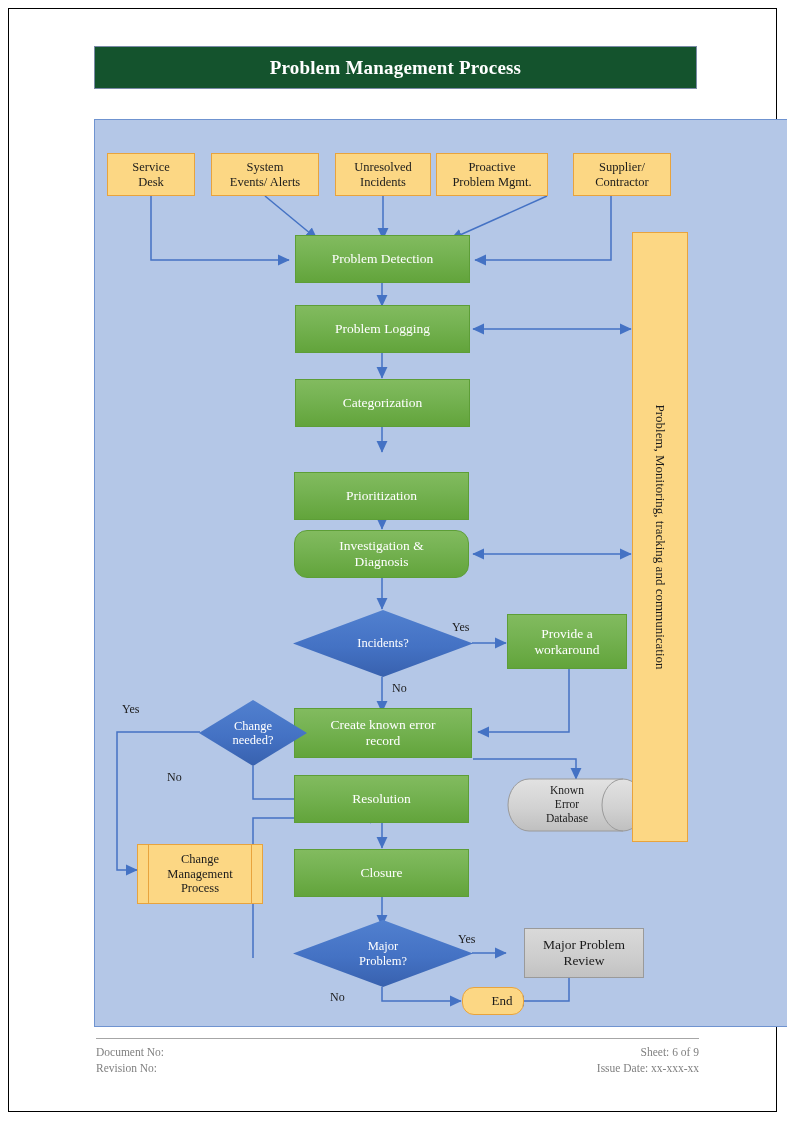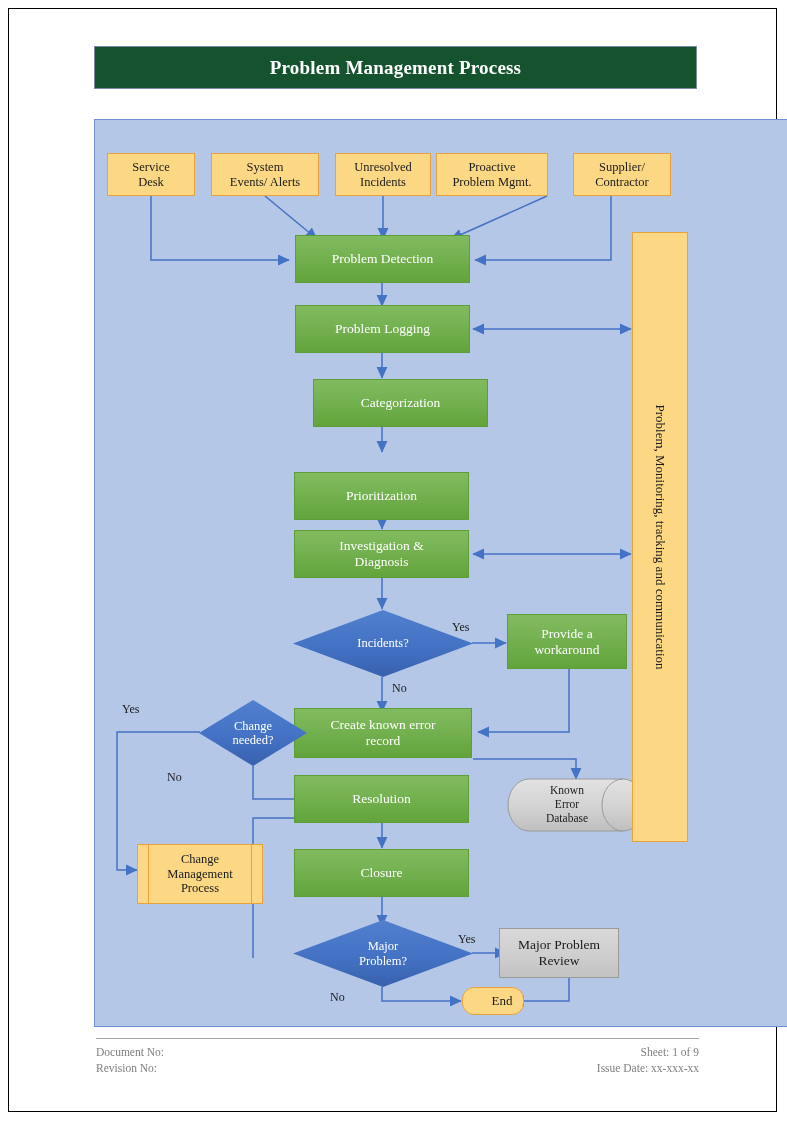--- a/index.html
+++ b/index.html
@@ -320,27 +320,27 @@
     <div class="node box-source" style="left:466px; top:33px; width:98px;  height:43px;margin-left:12px;">
       <span>Supplier/<br>Contractor</span>
     </div>
 
     <div class="node box-process" style="left:200px; top:115px; width:175px; height:48px;">
       <span>Problem Detection</span>
     </div>
     <div class="node box-process" style="left:200px; top:185px; width:175px; height:48px;">
       <span>Problem Logging</span>
     </div>
-    <div class="node box-process" style="left:200px; top:259px; width:175px; height:48px;margin-left:18px;">
+    <div class="node box-process" style="left:200px; top:259px; width:175px; height:48px;">
       <span>Categorization</span>
     </div>
     <div class="node box-process" style="left:199px; top:333px; width:175px; height:48px;margin-top:19px;">
       <span>Prioritization</span>
     </div>
-    <div class="node box-process" style="left:199px; top:410px; width:175px; height:48px;">
+    <div class="node box-process" style="left:199px; top:410px; width:175px; height:48px;border-radius:13px;">
       <span>Investigation &amp;<br>Diagnosis</span>
     </div>
     <div class="node box-process" style="left:199px; top:588px; width:178px; height:50px;">
       <span>Create known error<br>record</span>
     </div>
     <div class="node box-process" style="left:412px; top:494px; width:120px; height:55px;">
       <span>Provide a<br>workaround</span>
     </div>
     <div class="node box-process" style="left:199px; top:655px; width:175px; height:48px;">
       <span>Resolution</span>
@@ -405,21 +405,21 @@
       </svg>
       <div class="db-label">Known<br>Error<br>Database</div>
     </div>
 
     <div class="box-predefined" style="left:42px; top:724px; width:124px; height:58px;">
       <span class="bar bar-l"></span>
       <span class="bar bar-r"></span>
       <span class="pp-label">Change<br>Management<br>Process</span>
     </div>
 
-    <div class="node box-gray" style="left:404px; top:808px; width:120px; height:50px;">
+    <div class="node box-gray" style="left:429px; top:808px; width:120px; height:50px;">
       <span>Major Problem<br>Review</span>
     </div>
 
     <div class="node box-terminator" style="left:367px; top:867px; width:62px; height:28px;">
       <span>End</span>
     </div>
 
     <div id="side-panel" style="left:537px; top:112px; width:56px; height:610px;">
       <span class="vert-text">Problem, Monitoring, tracking and communication</span>
     </div>
@@ -433,16 +433,16 @@
 
   </div>
 </div>
 
 <div id="footer">
   <div class="f-col-l">
     <div>Document No:</div>
     <div>Revision No:</div>
   </div>
   <div class="f-col-r">
-    <div>Sheet: 1 of 9</div>
+    <div>Sheet: 6 of 9</div>
     <div>Issue Date: xx-xxx-xx</div>
   </div>
 </div>
 
 </body></html>

